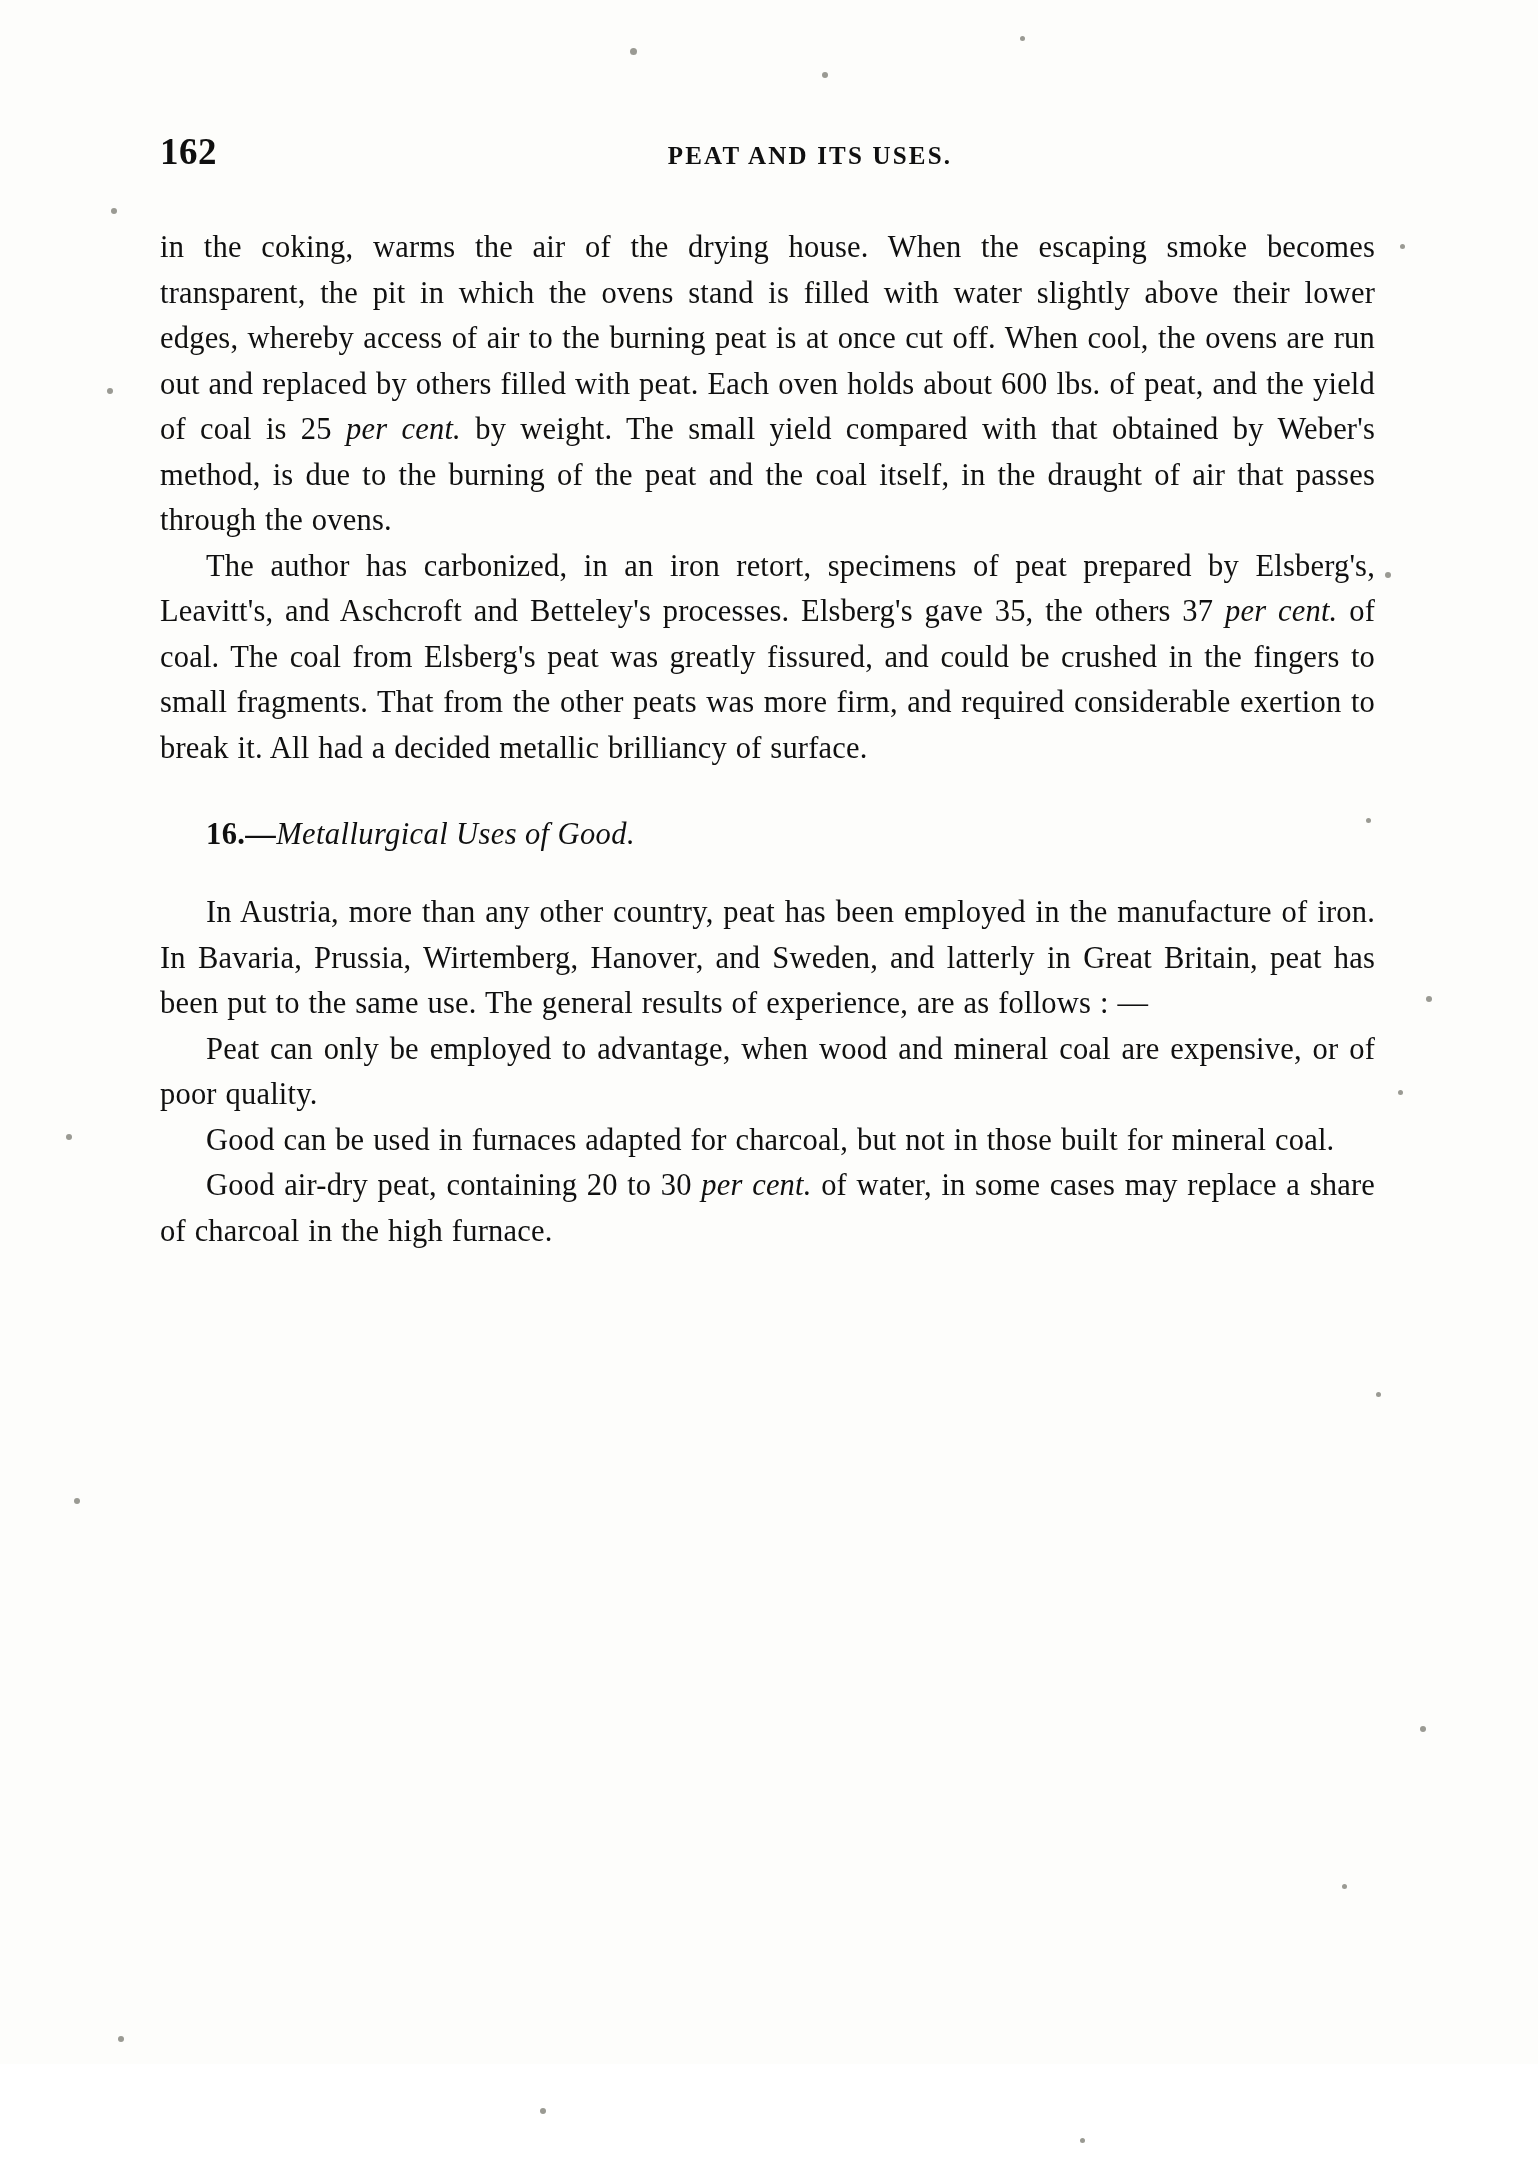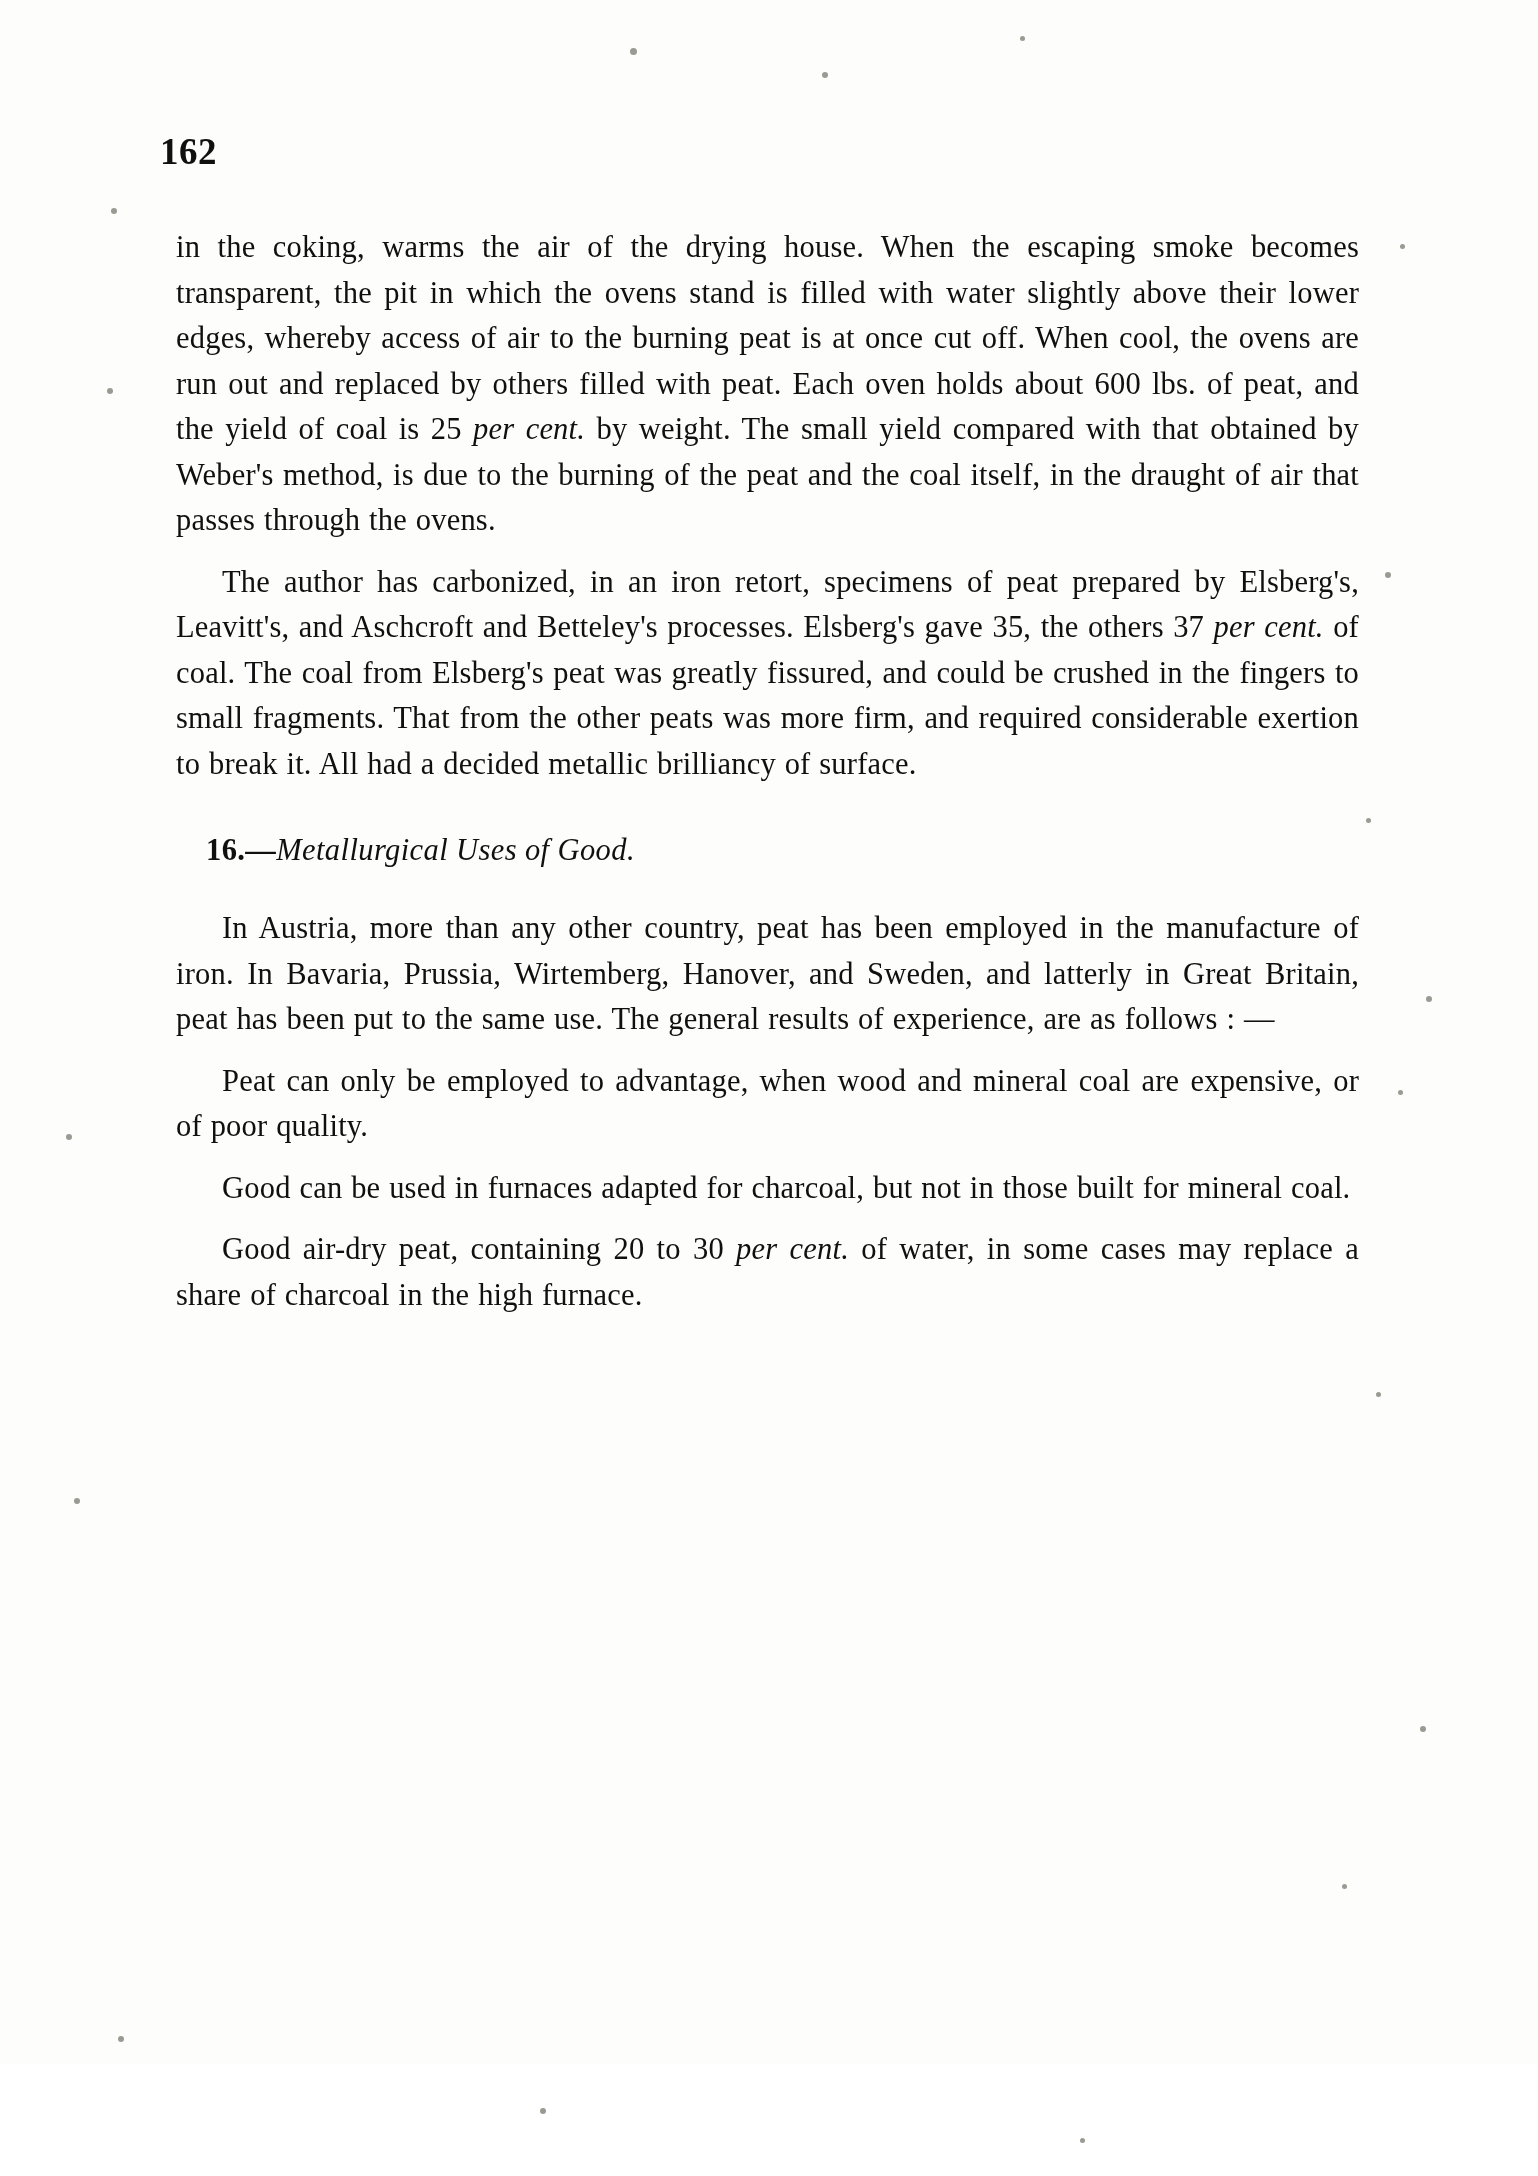--- a/index.html
+++ b/index.html
@@ -48,21 +48,21 @@
     flex: 1;
     text-align: center;
     padding-right: 90px;
     white-space: nowrap;
   }
   p.body {
     font-size: 30.5px;
     line-height: 45.5px;
     text-align: justify;
     text-justify: inter-word;
-    margin: 16px;
+    margin: 0;
     letter-spacing: 0.2px;
     word-spacing: 1px;
   }
   p.indent {
     text-indent: 46px;
   }
   .section-head {
     font-size: 30.5px;
     font-style: italic;
     margin: 46px 0 38px 46px;
@@ -101,20 +101,21 @@
   <div class="speck" style="left:118px;top:2036px;width:6px;height:6px;"></div>
   <div class="speck" style="left:540px;top:2108px;width:6px;height:6px;"></div>
   <div class="speck" style="left:1080px;top:2138px;width:5px;height:5px;"></div>
   <div class="speck" style="left:1376px;top:1392px;width:5px;height:5px;"></div>
   <div class="speck" style="left:1398px;top:1090px;width:5px;height:5px;"></div>
 
   <div class="content">
 
     <div class="header-row">
       <div class="folio">162</div>
+      <div class="running-head">PEAT AND ITS USES.</div>
     </div>
 
     <div>
 
       <p class="body" id="p1"><span>in the coking, warms the air of the drying house.   When the escaping smoke becomes transparent, the pit in which the ovens stand is filled with water slightly above their lower edges, whereby access of air to the burning peat is at once cut off.   When cool, the ovens are run out and replaced by others filled with peat.   Each oven holds about 600 lbs. of peat, and the yield of coal is 25 </span><span class="it">per cent.</span><span> by weight.   The small yield compared with that obtained by Weber's method, is due to the burning of the peat and the coal itself, in the draught of air that passes through the ovens.</span></p>
       <p class="body indent" id="p2"><span>The author has carbonized, in an iron retort, specimens of peat prepared by Elsberg's, Leavitt's, and Aschcroft and Betteley's processes.   Elsberg's gave 35, the others 37 </span><span class="it">per cent.</span><span> of coal.   The coal from Elsberg's peat was greatly fissured, and could be crushed in the fingers to small fragments.   That from the other peats was more firm, and required considerable exertion to break it.   All had a decided metallic brilliancy of surface.</span></p>
 
       <div class="section-head">
         <span class="num">16.—</span><span>Metallurgical Uses of Good.</span>
       </div>

